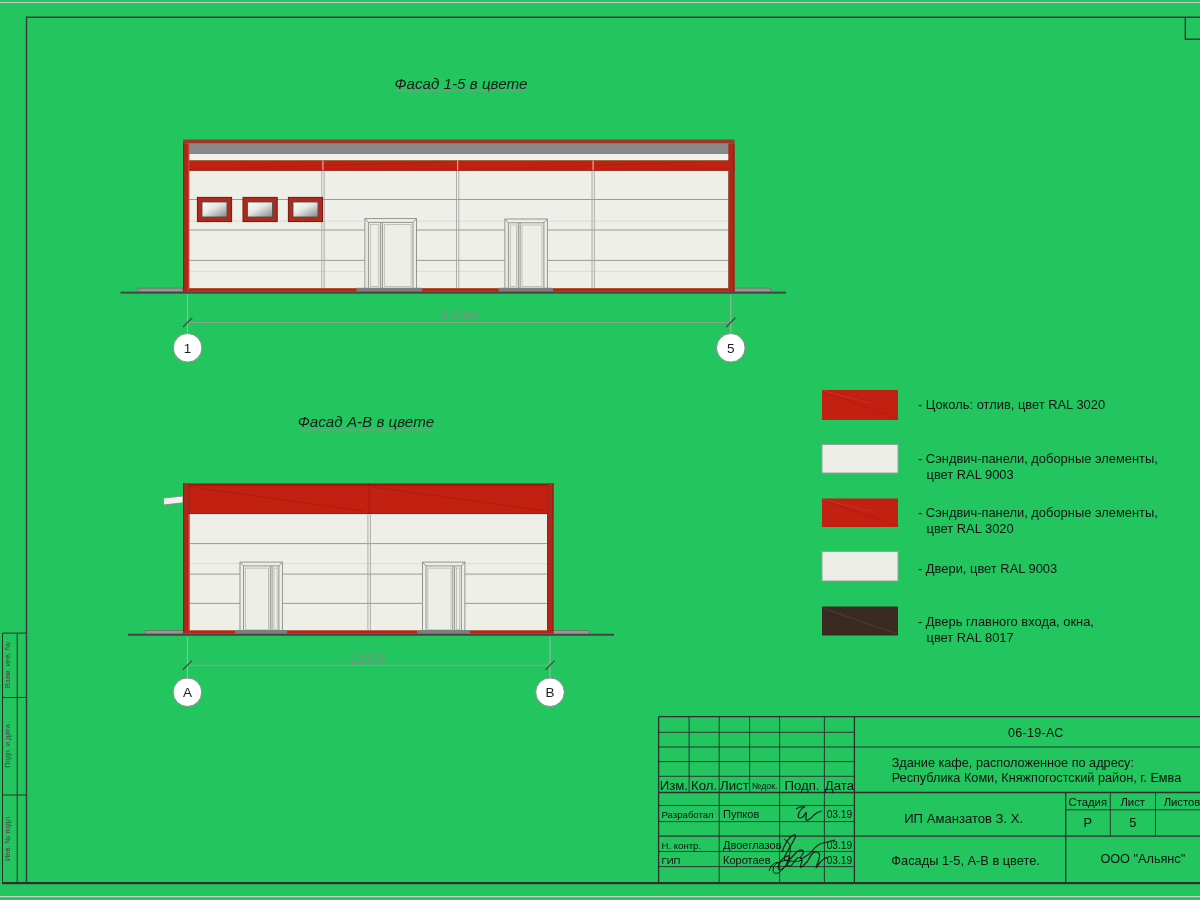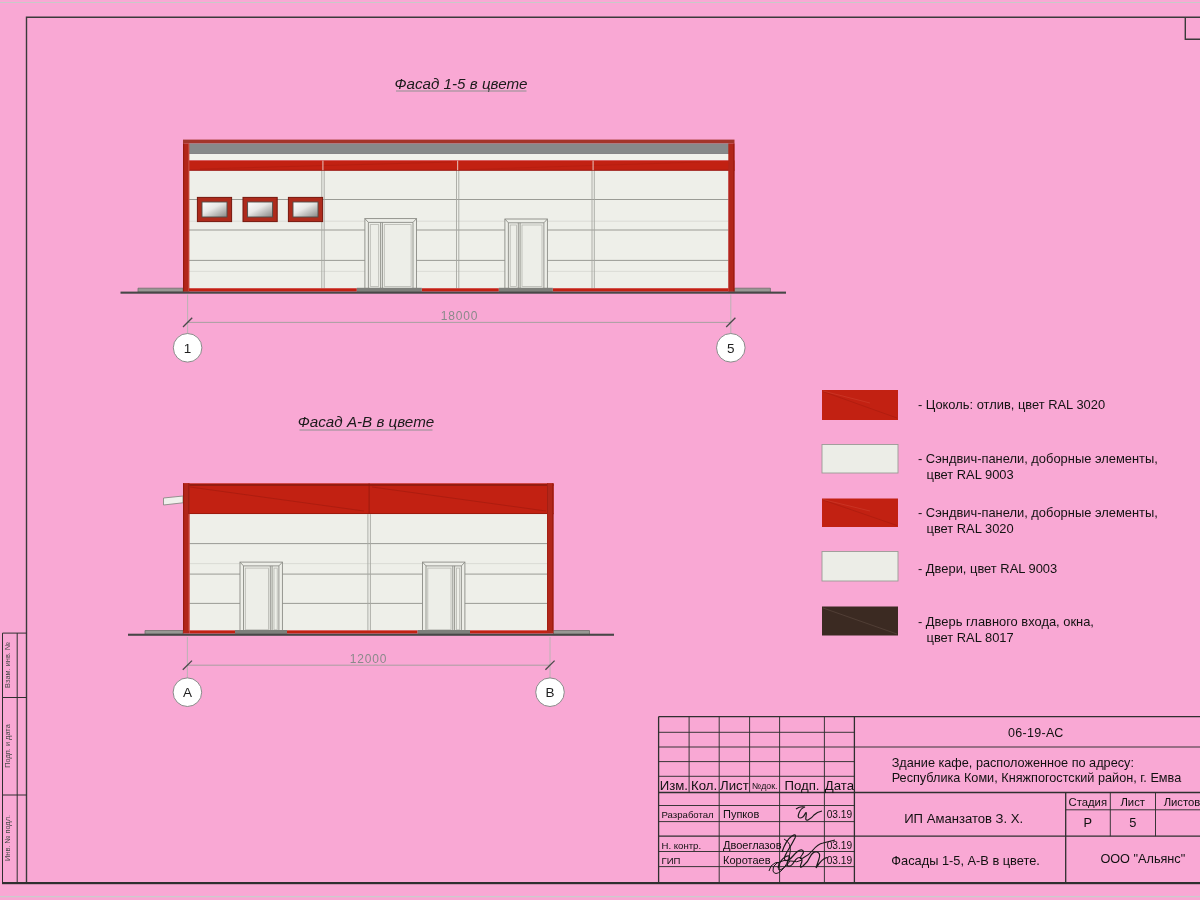--- a/index.html
+++ b/index.html
@@ -1,16 +1,16 @@
 <!DOCTYPE html>
 <html><head>
 <meta charset="utf-8">
 <style>
   html,body{margin:0;padding:0;background:#ffffff;}
-  #page{position:relative;width:1200px;height:900px;background:#f9a8d4;overflow:hidden;
+  #page{position:relative;width:1200px;height:900px;background:#22c55e;overflow:hidden;
         font-family:"Liberation Sans", sans-serif;}
   svg{position:absolute;left:0;top:0;}
   text{font-family:"Liberation Sans", sans-serif;}
 </style>
 </head>
 <body>
 <div id="page">
 <svg width="1200" height="900" viewBox="0 0 1200 900">
 
 <line x1="0" y1="2.5" x2="1200" y2="2.5" stroke="#c9c9c9" stroke-width="1.2"></line>

